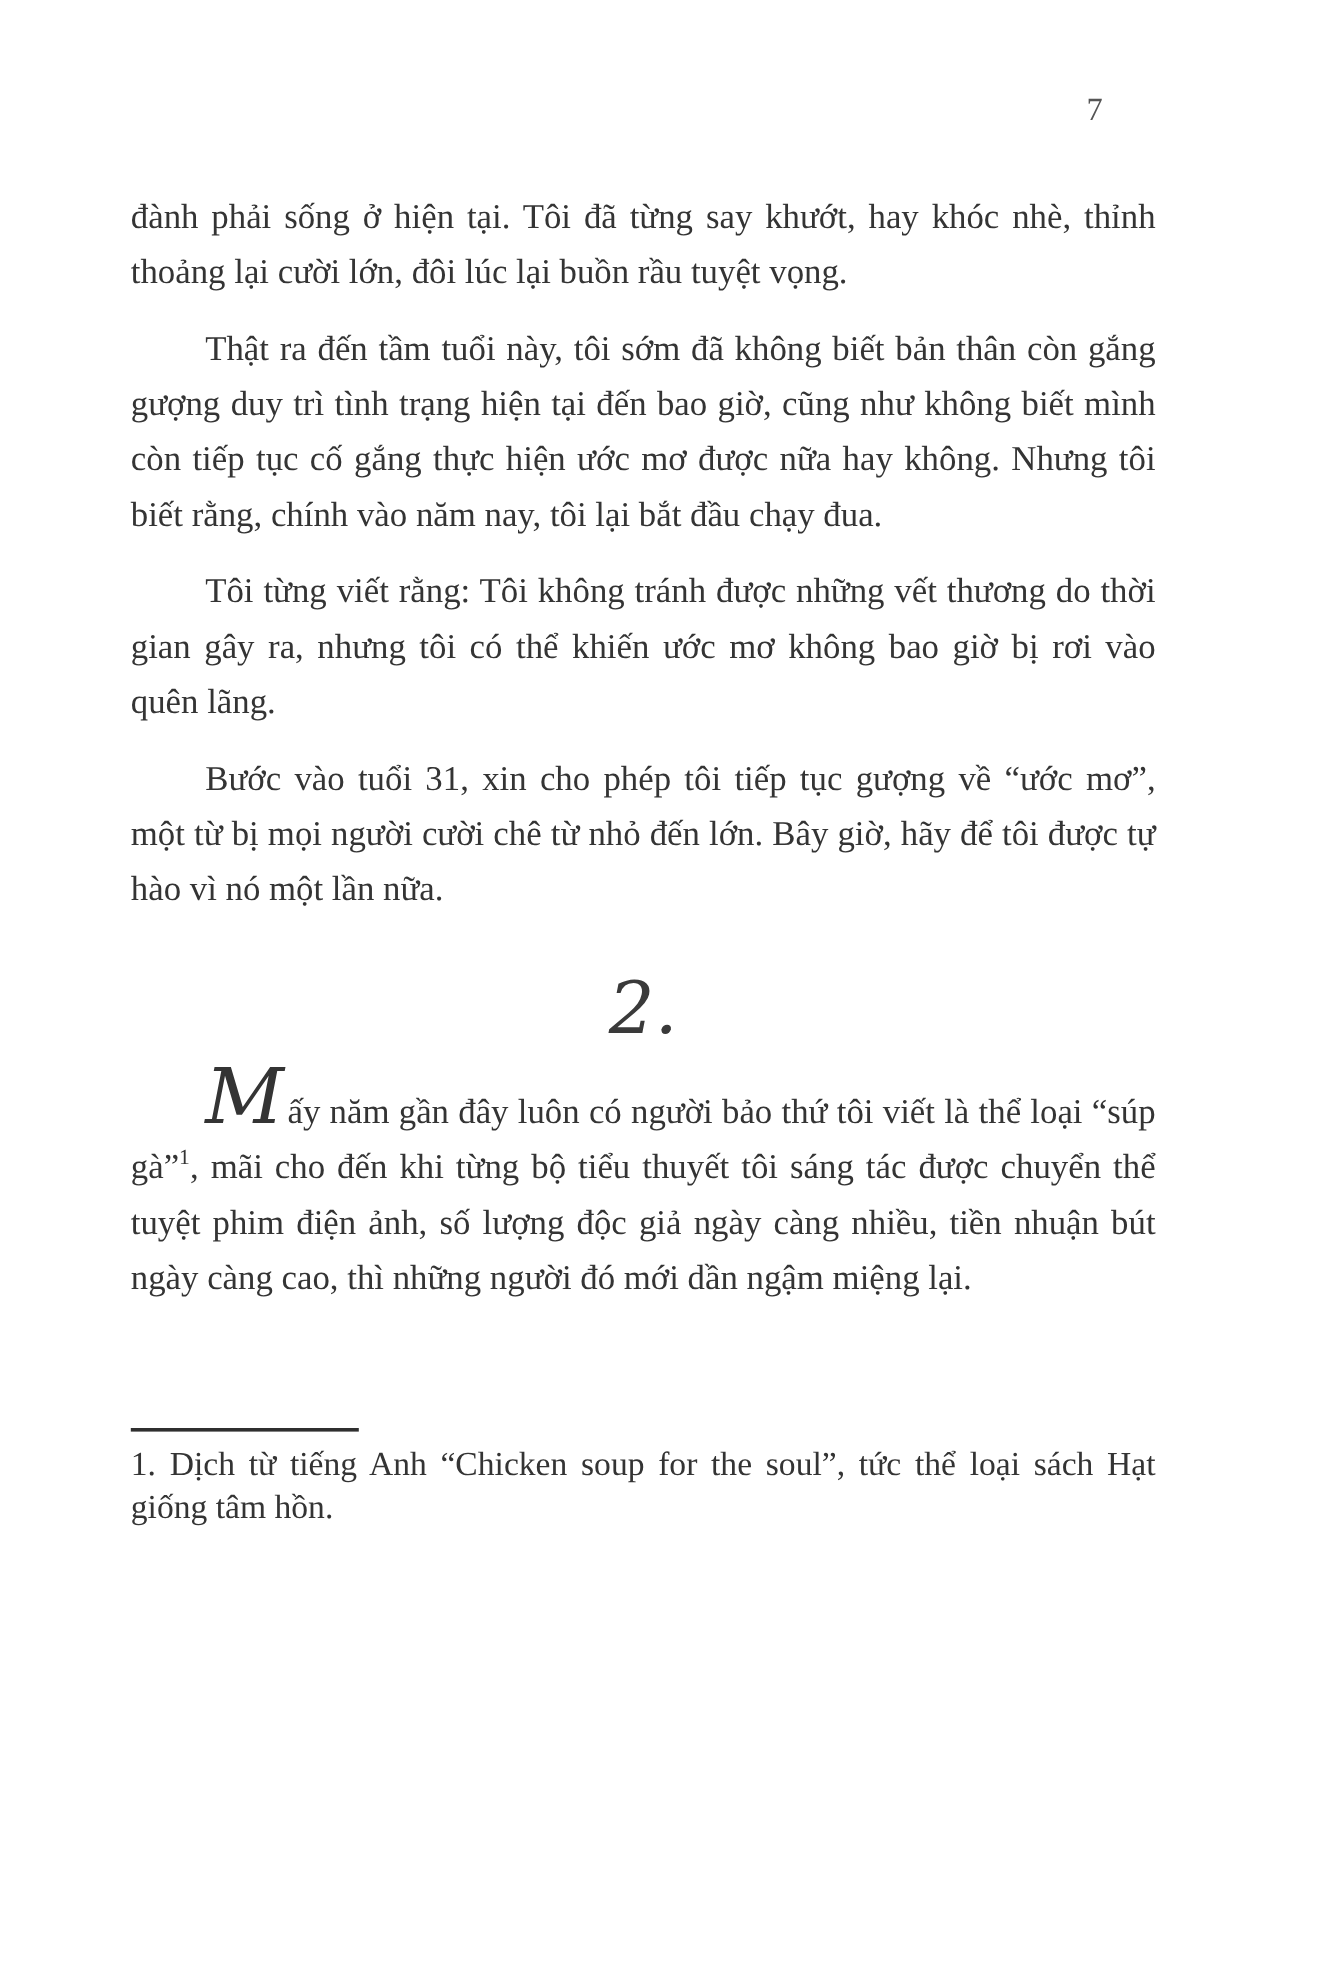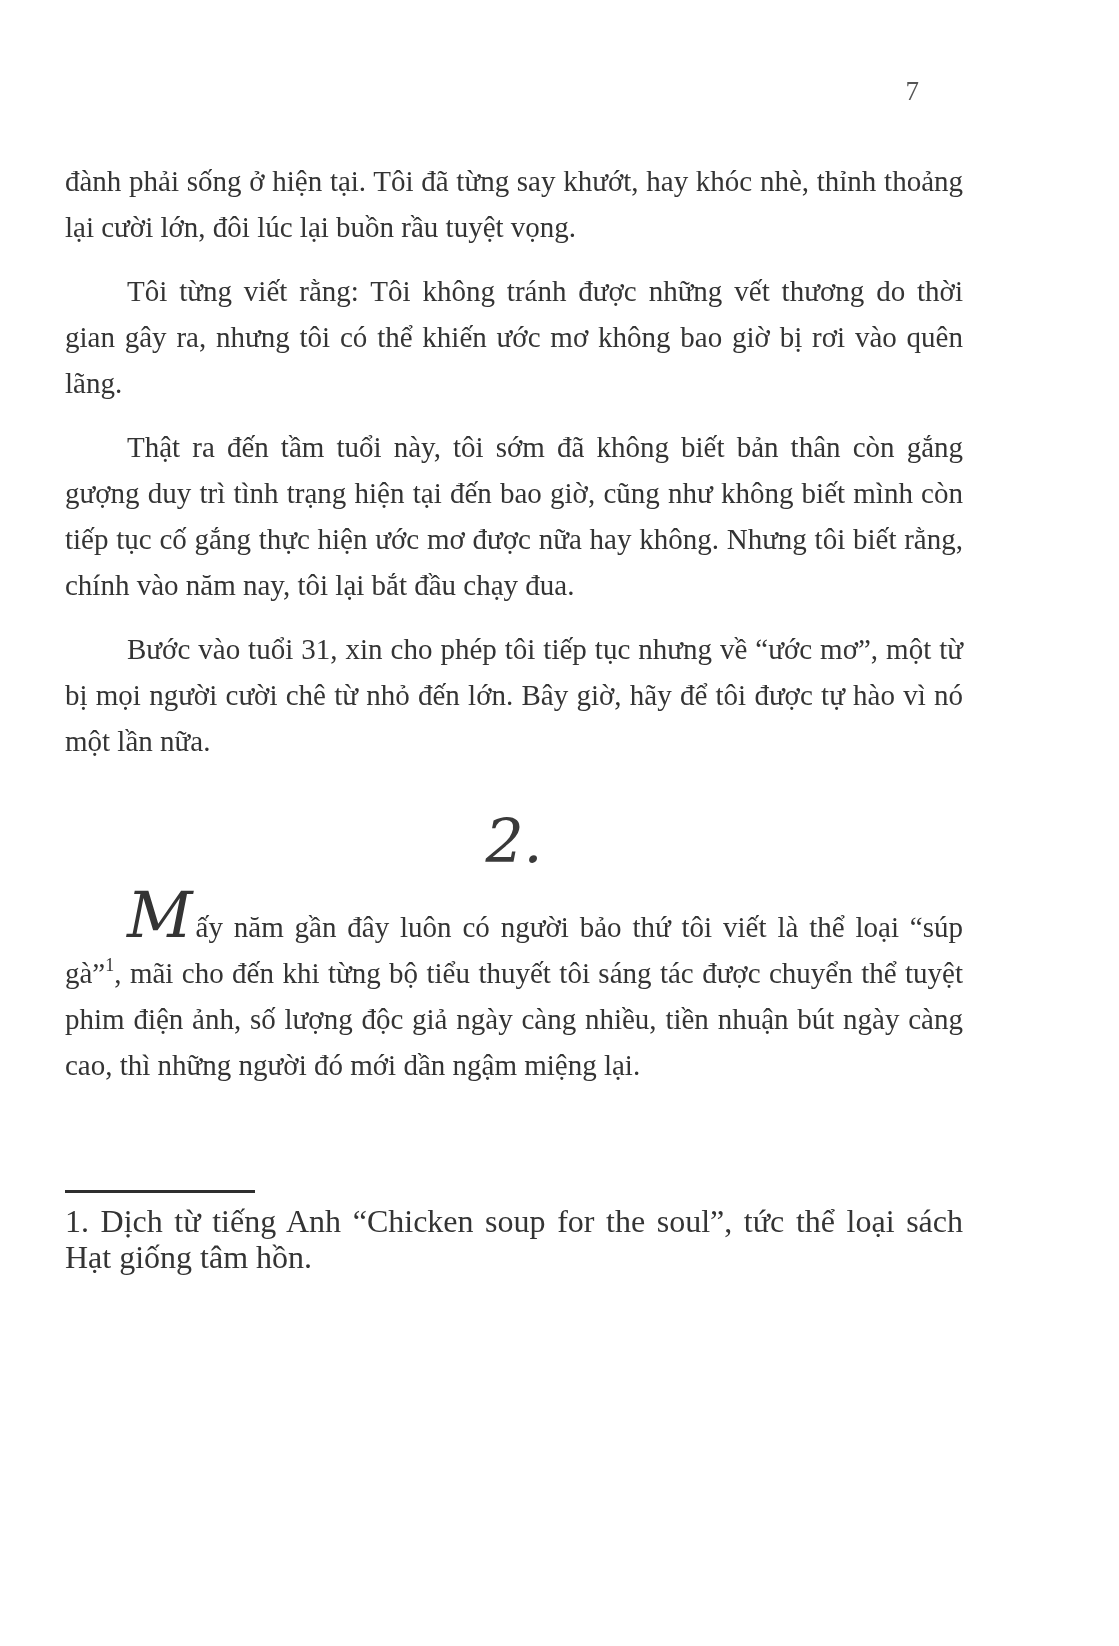--- a/index.html
+++ b/index.html
@@ -17,21 +17,21 @@
     color: #343434;
   }
   .page-number {
     position: absolute;
     top: 76px;
     right: 200px;
     font-size: 27px;
     color: #555555;
   }
   .content {
-    padding: 158px 156px 0 65px;
+    padding: 158px 156px 0 109px;
     font-size: 29px;
     line-height: 46px;
     text-align: justify;
   }
   p.para {
     margin: 0 0 18px 0;
   }
   p.para.indent {
     text-indent: 62px;
   }
@@ -61,41 +61,41 @@
     margin-top: 102px;
   }
   .footnote-rule {
     width: 190px;
     height: 3px;
     background: #2f2f2f;
     margin-bottom: 10px;
   }
   .footnote-text {
     margin: 0;
-    font-size: 32px;
+    font-size: 28px;
     line-height: 36px;
     text-align: justify;
   }
 </style>
 </head>
 <body>
 
 <div class="page">
 
   <div class="page-number">7</div>
 
   <div class="content">
 
     <p class="para">đành phải sống ở hiện tại. Tôi đã từng say khướt, hay khóc nhè, thỉnh thoảng lại cười lớn, đôi lúc lại buồn rầu tuyệt vọng.</p>
 
+    <p class="para indent">Thật ra đến tầm tuổi này, tôi sớm đã không biết bản thân còn gắng gượng duy trì tình trạng hiện tại đến bao giờ, cũng như không biết mình còn tiếp tục cố gắng thực hiện ước mơ được nữa hay không. Nhưng tôi biết rằng, chính vào năm nay, tôi lại bắt đầu chạy đua.</p>
+
     <p class="para indent">Tôi từng viết rằng: Tôi không tránh được những vết thương do thời gian gây ra, nhưng tôi có thể khiến ước mơ không bao giờ bị rơi vào quên lãng.</p>
 
-    <p class="para indent">Thật ra đến tầm tuổi này, tôi sớm đã không biết bản thân còn gắng gượng duy trì tình trạng hiện tại đến bao giờ, cũng như không biết mình còn tiếp tục cố gắng thực hiện ước mơ được nữa hay không. Nhưng tôi biết rằng, chính vào năm nay, tôi lại bắt đầu chạy đua.</p>
-
-    <p class="para indent">Bước vào tuổi 31, xin cho phép tôi tiếp tục nhưng về “ước mơ”, một từ bị mọi người cười chê từ nhỏ đến lớn. Bây giờ, hãy để tôi được tự hào vì nó một lần nữa.</p>
+    <p class="para indent">Bước vào tuổi 31, xin cho phép tôi tiếp tục gượng về “ước mơ”, một từ bị mọi người cười chê từ nhỏ đến lớn. Bây giờ, hãy để tôi được tự hào vì nó một lần nữa.</p>
 
     <div class="section-number">2.</div>
 
     <p class="para indent"><span class="dropcap">M</span><span>ấy năm gần đây luôn có người bảo thứ tôi viết là thể loại “súp gà”</span><sup class="fn-ref">1</sup><span>, mãi cho đến khi từng bộ tiểu thuyết tôi sáng tác được chuyển thể tuyệt phim điện ảnh, số lượng độc giả ngày càng nhiều, tiền nhuận bút ngày càng cao, thì những người đó mới dần ngậm miệng lại.</span></p>
 
     <div class="footnote">
       <div class="footnote-rule"></div>
       <p class="footnote-text">1. Dịch từ tiếng Anh “Chicken soup for the soul”, tức thể loại sách Hạt giống tâm hồn.</p>
     </div>
 

